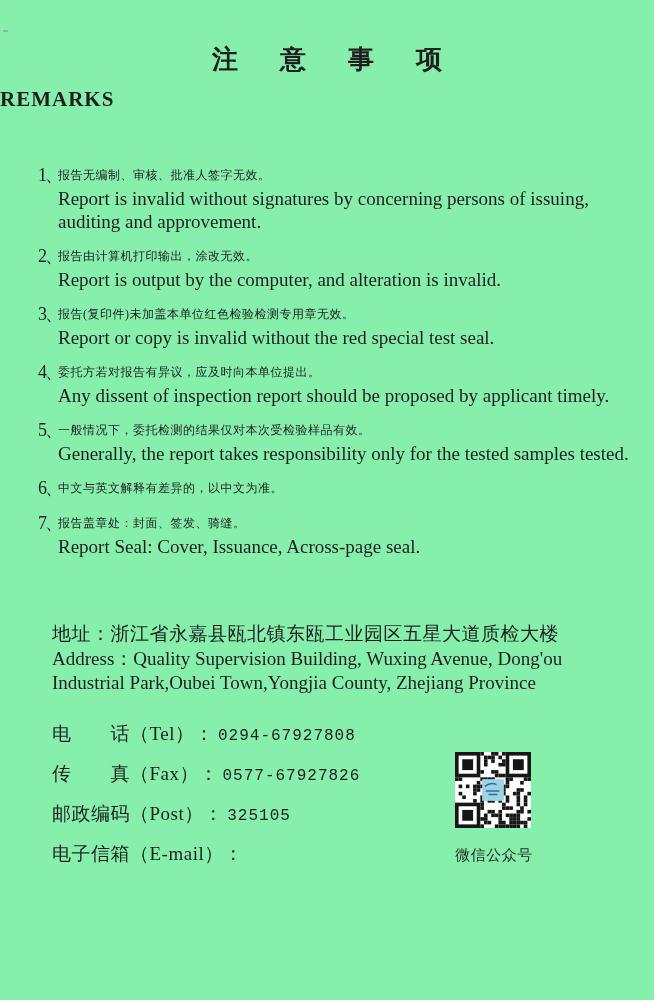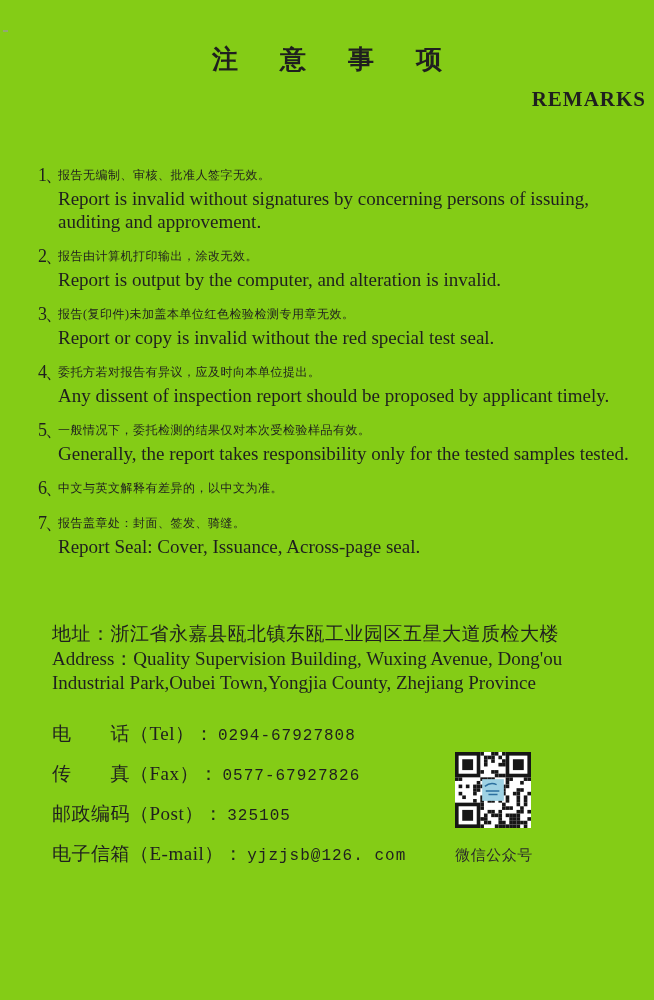--- a/index.html
+++ b/index.html
@@ -1,36 +1,36 @@
 <!DOCTYPE html>
 <html><head>
 <meta charset="utf-8">
 <style>
   html,body{margin:0;padding:0;background:#ffffff;}
   .page{
     position:relative;
     width:654px;height:1000px;
-    background:#84cc16;
+    background:#86efac;
     color:#1f1f1f;
     font-family:"Liberation Serif","DejaVu Serif",serif;
     overflow:hidden;
   }
   .speck{position:absolute;left:3px;top:30px;width:5px;height:2px;background:#9a9a9a;opacity:.7;}
 
   
   .title-cn{
     margin:0;padding-top:46px;
     text-align:center;
     font-size:26px;font-weight:bold;
     line-height:28px;
   }
   .title-cn span{letter-spacing:42px;margin-right:-42px;}
   .title-en{
     margin:14px 8px 0 0;
-    text-align:right;
+    text-align:left;
     font-size:21px;font-weight:bold;
     letter-spacing:1px;
     line-height:22px;
   }
 
   
   .remarks{margin:54px 0 0 38px;}
   .remark{display:flex;margin-bottom:12px;}
   .remark .num{
     width:20px;flex:0 0 20px;
@@ -152,21 +152,20 @@
       <div class="contact-row">
         <span class="clabel">传　　真（Fax）：</span>
         <span class="cvalue">0577-67927826</span>
       </div>
       <div class="contact-row">
         <span class="clabel">邮政编码（Post）：</span>
         <span class="cvalue">325105</span>
       </div>
       <div class="contact-row">
         <span class="clabel">电子信箱（E-mail）：</span>
-        <span class="cvalue">yjzjsb@126. com</span>
       </div>
     </div>
   </div>
 
   <div class="qr-block">
     <svg id="qr-svg" viewBox="0 0 84 84">
         <rect x="0" y="0" width="84" height="84" fill="#ffffff"></rect>
         <g fill="#161616">
           <rect x="28" y="0" width="4" height="4"></rect>
           <rect x="40" y="0" width="4" height="4"></rect>

